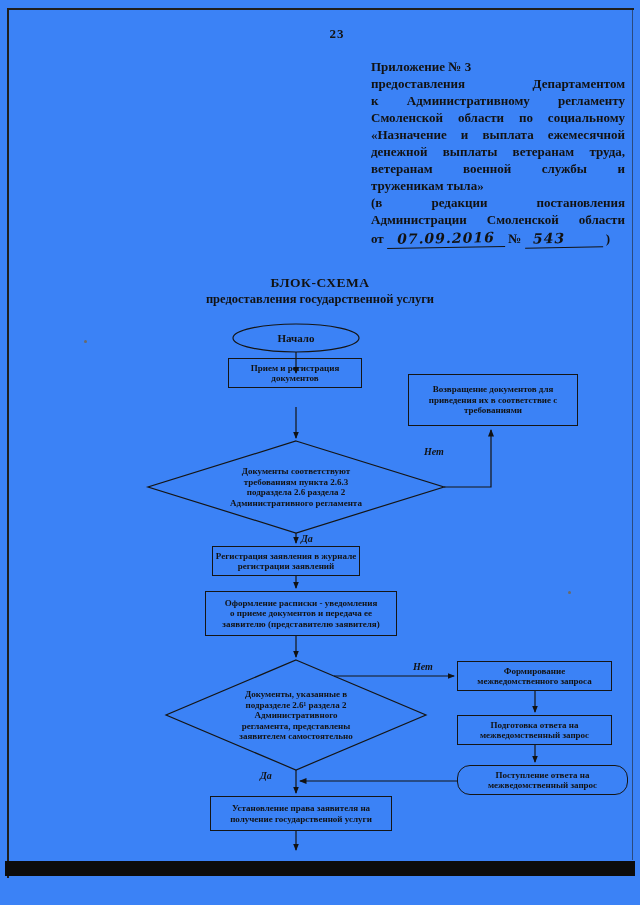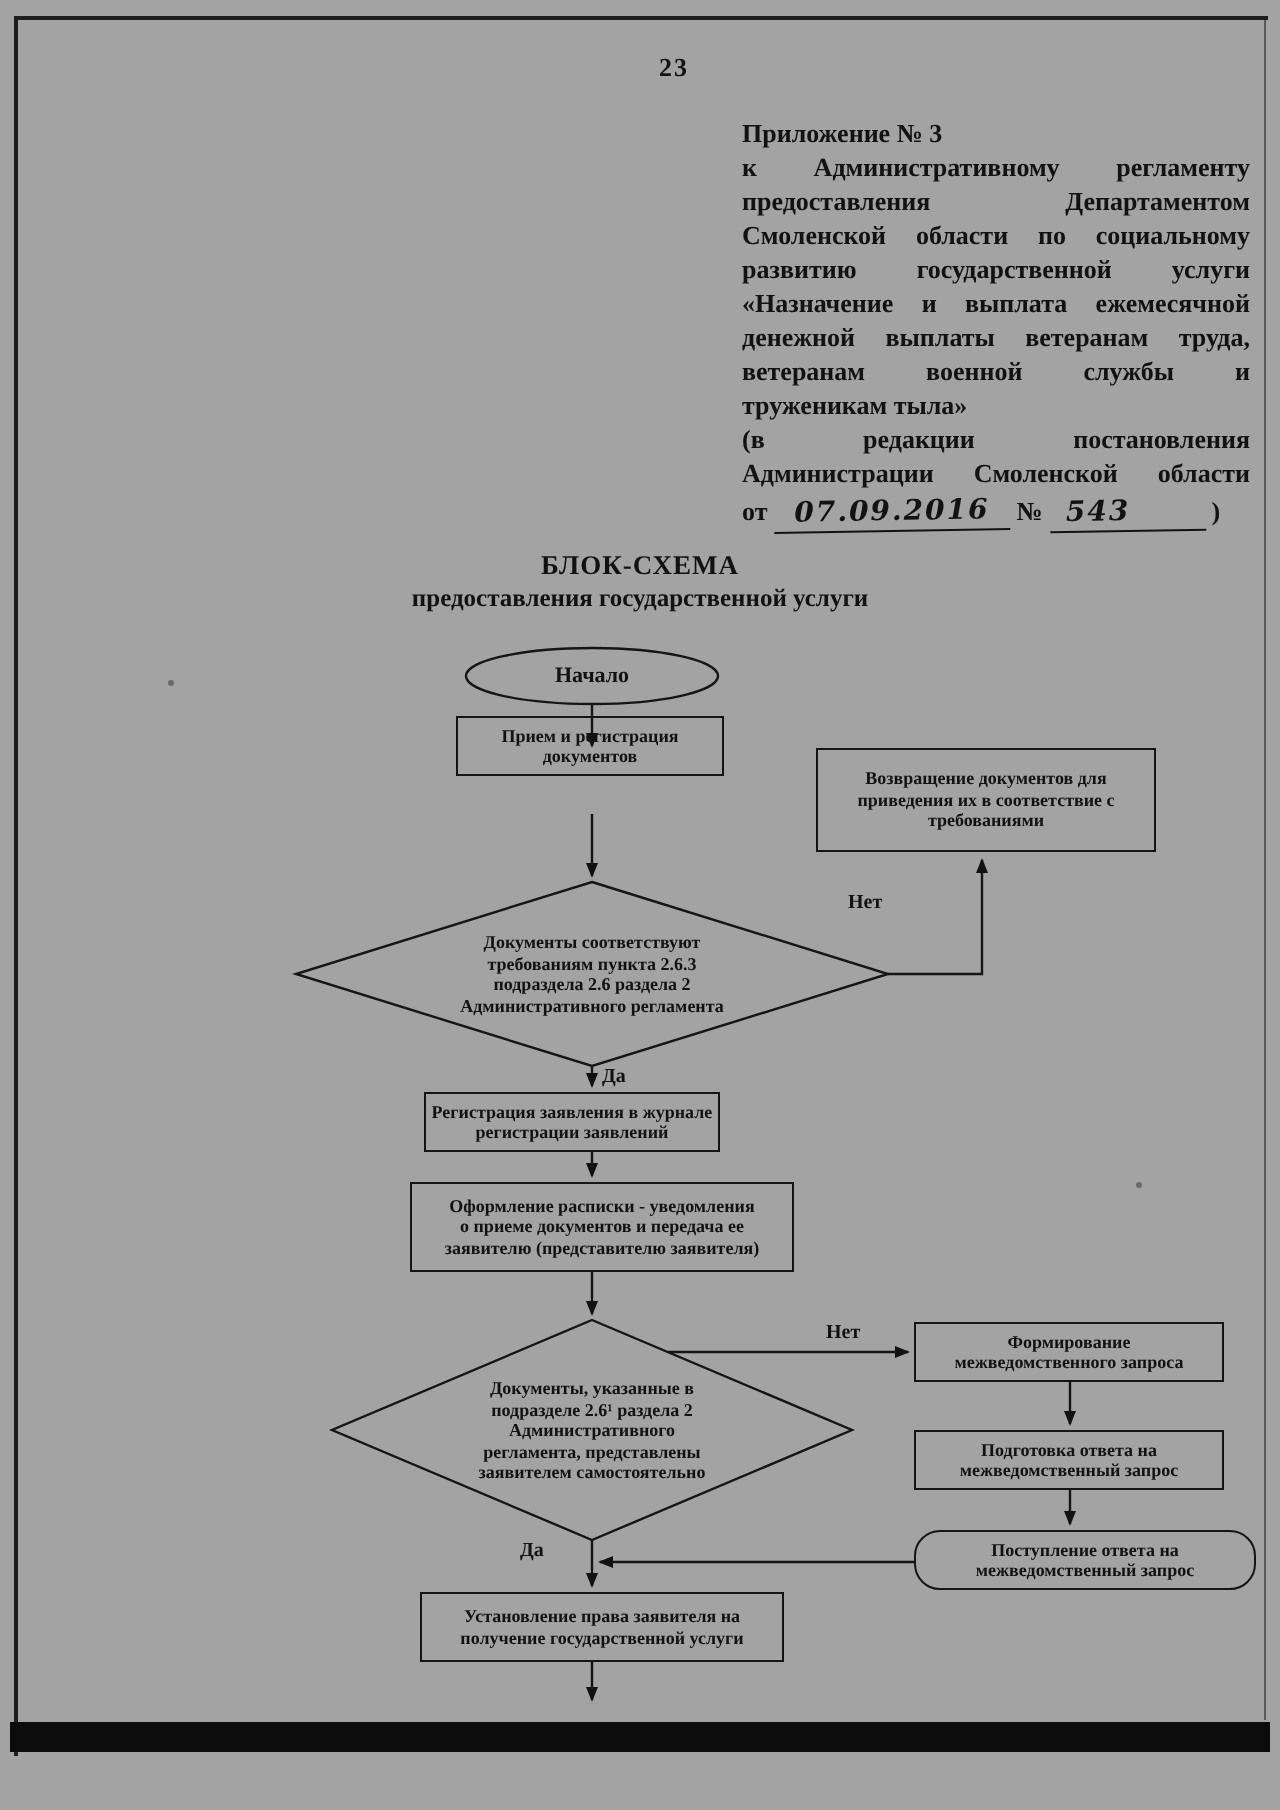--- a/index.html
+++ b/index.html
@@ -1,18 +1,18 @@
 <!DOCTYPE html>
 <html><head>
 <meta charset="utf-8">
 <style>
   * { margin:0; padding:0; box-sizing:border-box; }
   html,body { background:#ffffff; }
   body { font-family:"Liberation Serif", serif; color:#121212; }
-  .page { position:relative; width:640px; height:905px; background:#a3a3a3; overflow:hidden; }
+  .page { position:relative; width:640px; height:905px; background:#3b82f6; overflow:hidden; }
 
   svg.lines { position:absolute; left:0; top:0; width:640px; height:905px; pointer-events:none; }
 
   .pagenum { position:absolute; left:300px; top:26px; width:74px; text-align:center;
              font-size:13px; font-weight:bold; letter-spacing:1px; }
 
   .header { position:absolute; left:371px; top:58px; width:254px;
             font-size:13px; font-weight:bold; line-height:17px; }
   .hline { width:100%; }
   .hline.just { text-align:justify; text-align-last:justify; }
@@ -42,21 +42,21 @@
   #b-receive      { left:457px; top:765px; width:171px; height:30px;border-radius:13px; }
   #b-establish    { left:210px; top:796px; width:182px; height:35px; }
 
   .dtext { position:absolute; }
   #d1-text { left:186px; top:466px; width:220px; }
   #d2-text { left:206px; top:689px; width:180px; }
 
   #start-label { position:absolute; left:246px; top:332px; width:100px;
                  text-align:center; font-weight:bold; font-size:11px; }
 
-  .lbl { position:absolute; font-weight:bold; font-size:10px; }
+  .lbl { position:absolute; font-weight:bold; font-size:10px;font-style:italic; }
   #no1  { left:424px; top:446px; }
   #yes1 { left:301px; top:533px; }
   #no2  { left:413px; top:661px; }
   #yes2 { left:260px; top:770px; }
 
   .edge { position:absolute; background:#1e1e1e; }
   #edge-top   { left:7px;  top:8px;  width:627px; height:2px; }
   #edge-left  { left:7px;  top:8px;  width:2px;  height:870px; }
   #edge-right { left:632px;top:8px;  width:1px;  height:852px; opacity:.55; }
   #bottom-bar { position:absolute; left:5px; top:861px; width:630px; height:15px;
@@ -99,24 +99,23 @@
       <line x1="457" y1="781" x2="300" y2="781" marker-end="url(#ah)"></line>
       <line x1="296" y1="770" x2="296" y2="793" marker-end="url(#ah)"></line>
       <line x1="296" y1="831" x2="296" y2="850" marker-end="url(#ah)"></line>
     </g>
   </svg>
 
   <div class="pagenum">23</div>
 
   <div class="header">
     <div class="hline">Приложение № 3</div>
+    <div class="hline just">предоставления Департаментом</div>
     <div class="hline just">к Административному регламенту</div>
-    <div class="hline just">предоставления Департаментом</div>
     <div class="hline just">Смоленской области по социальному</div>
-    <div class="hline just">развитию государственной услуги</div>
     <div class="hline just">«Назначение и выплата ежемесячной</div>
     <div class="hline just">денежной выплаты ветеранам труда,</div>
     <div class="hline just">ветеранам военной службы и</div>
     <div class="hline">труженикам тыла»</div>
     <div class="hline just">(в редакции постановления</div>
     <div class="hline just">Администрации Смоленской области</div>
     <div class="hline issued">
       <span>от</span>
       <span class="hand date">07.09.2016</span>
       <span>№</span>

